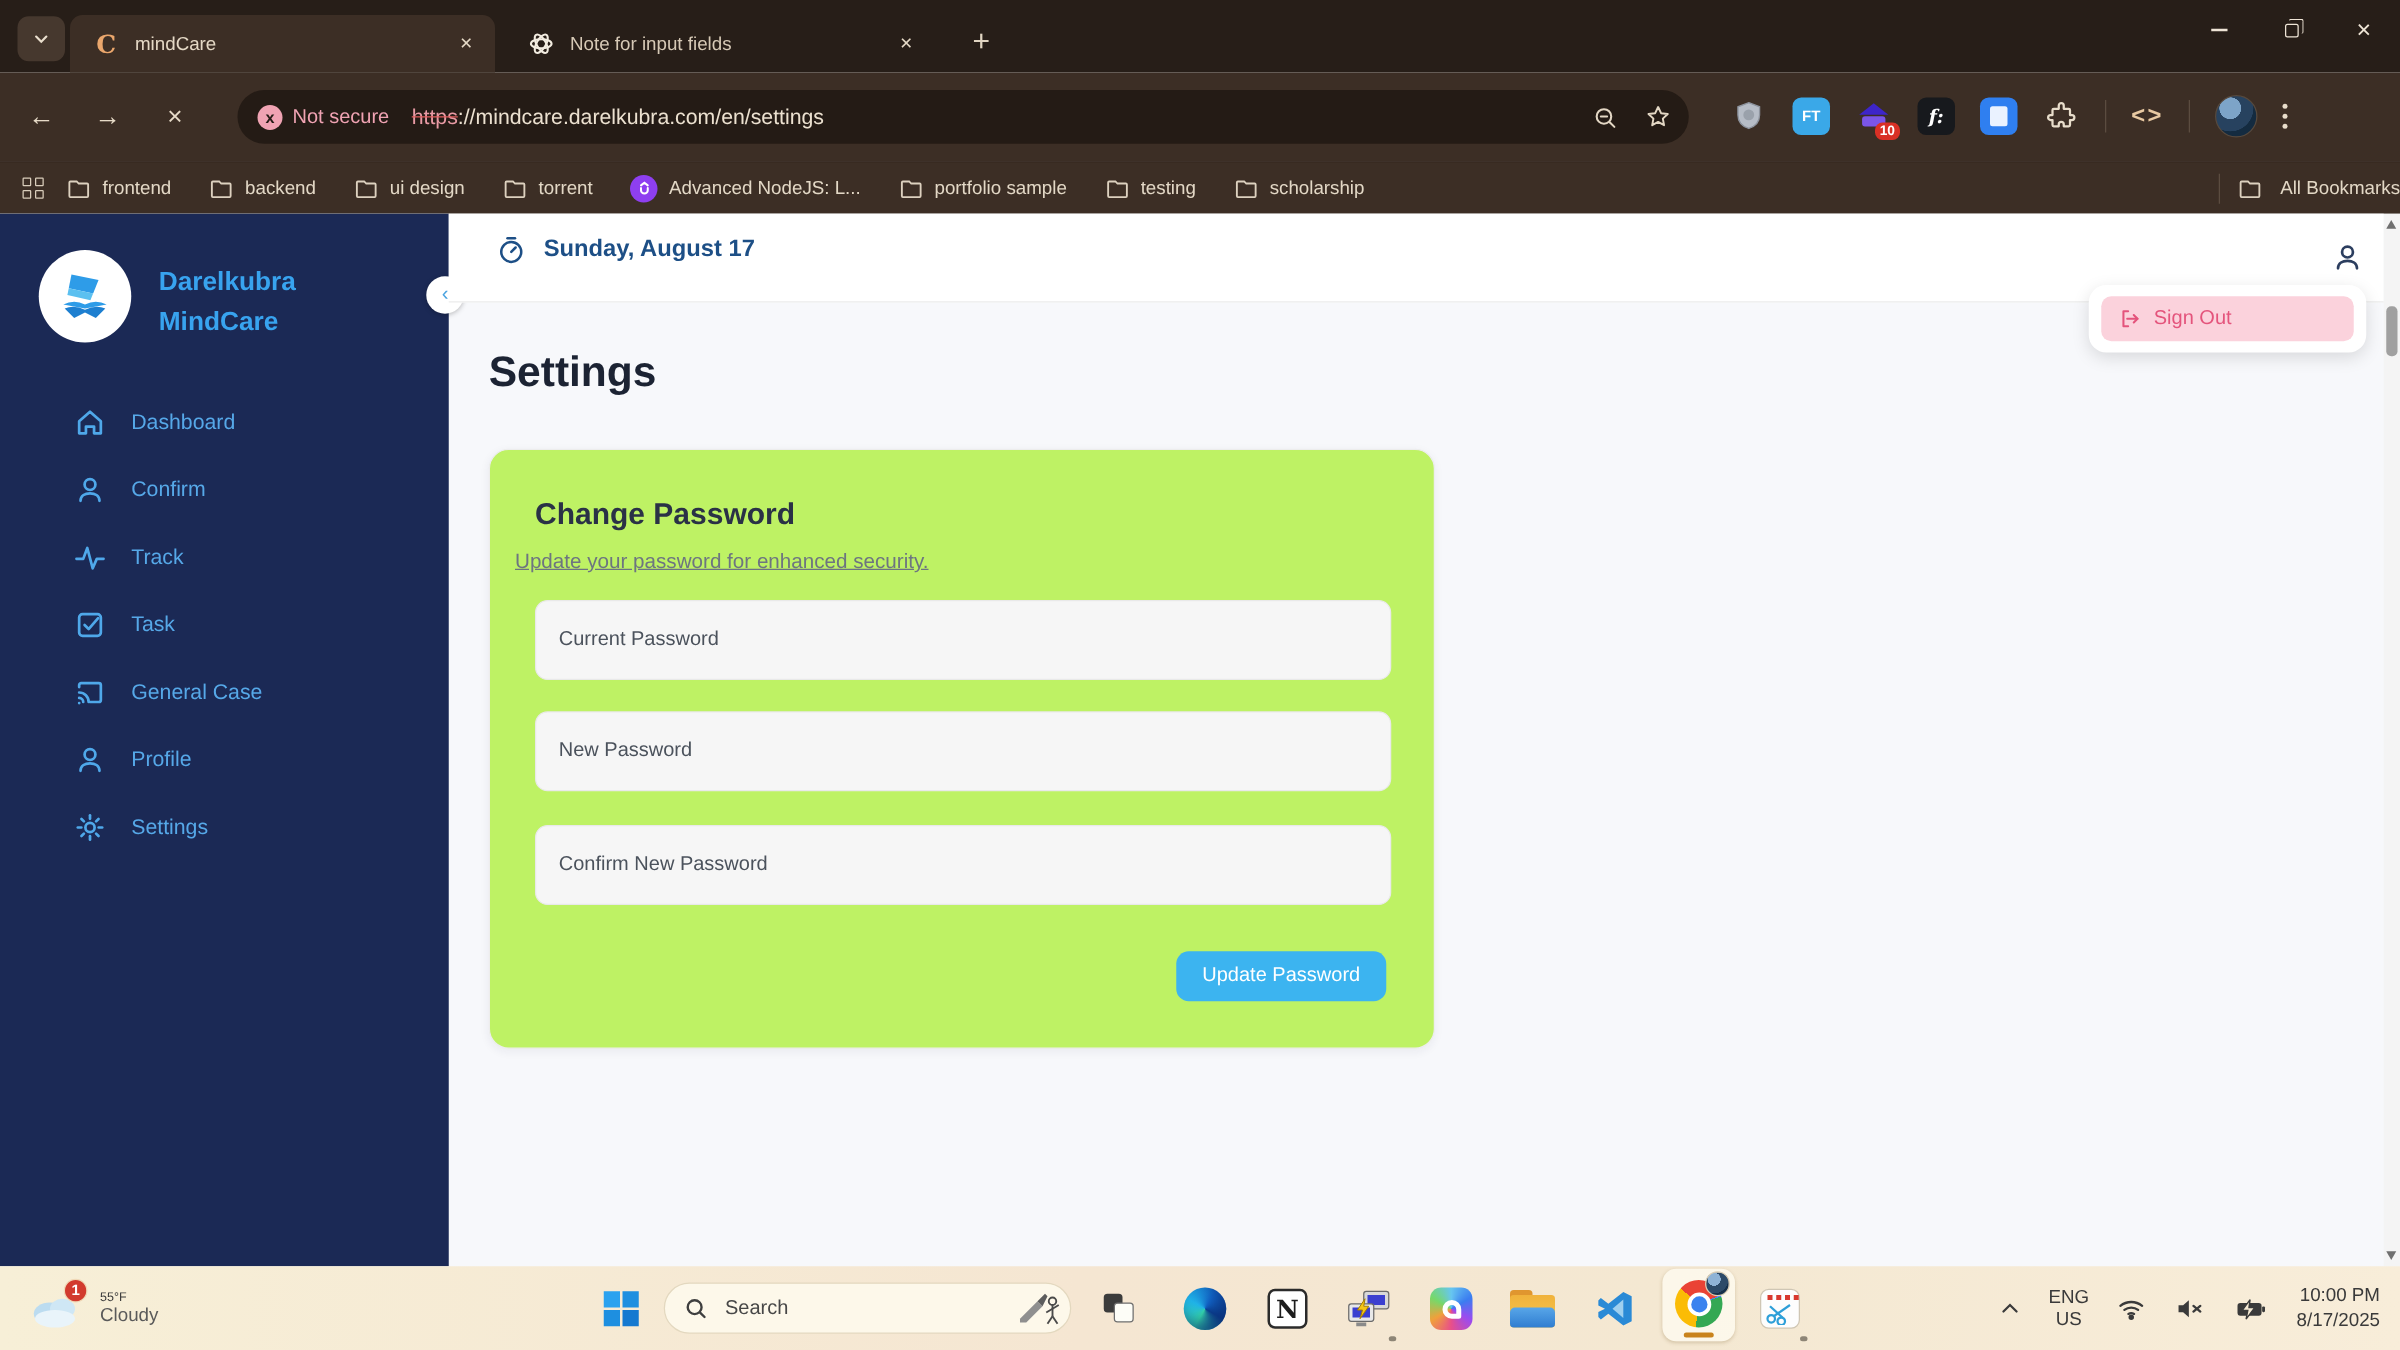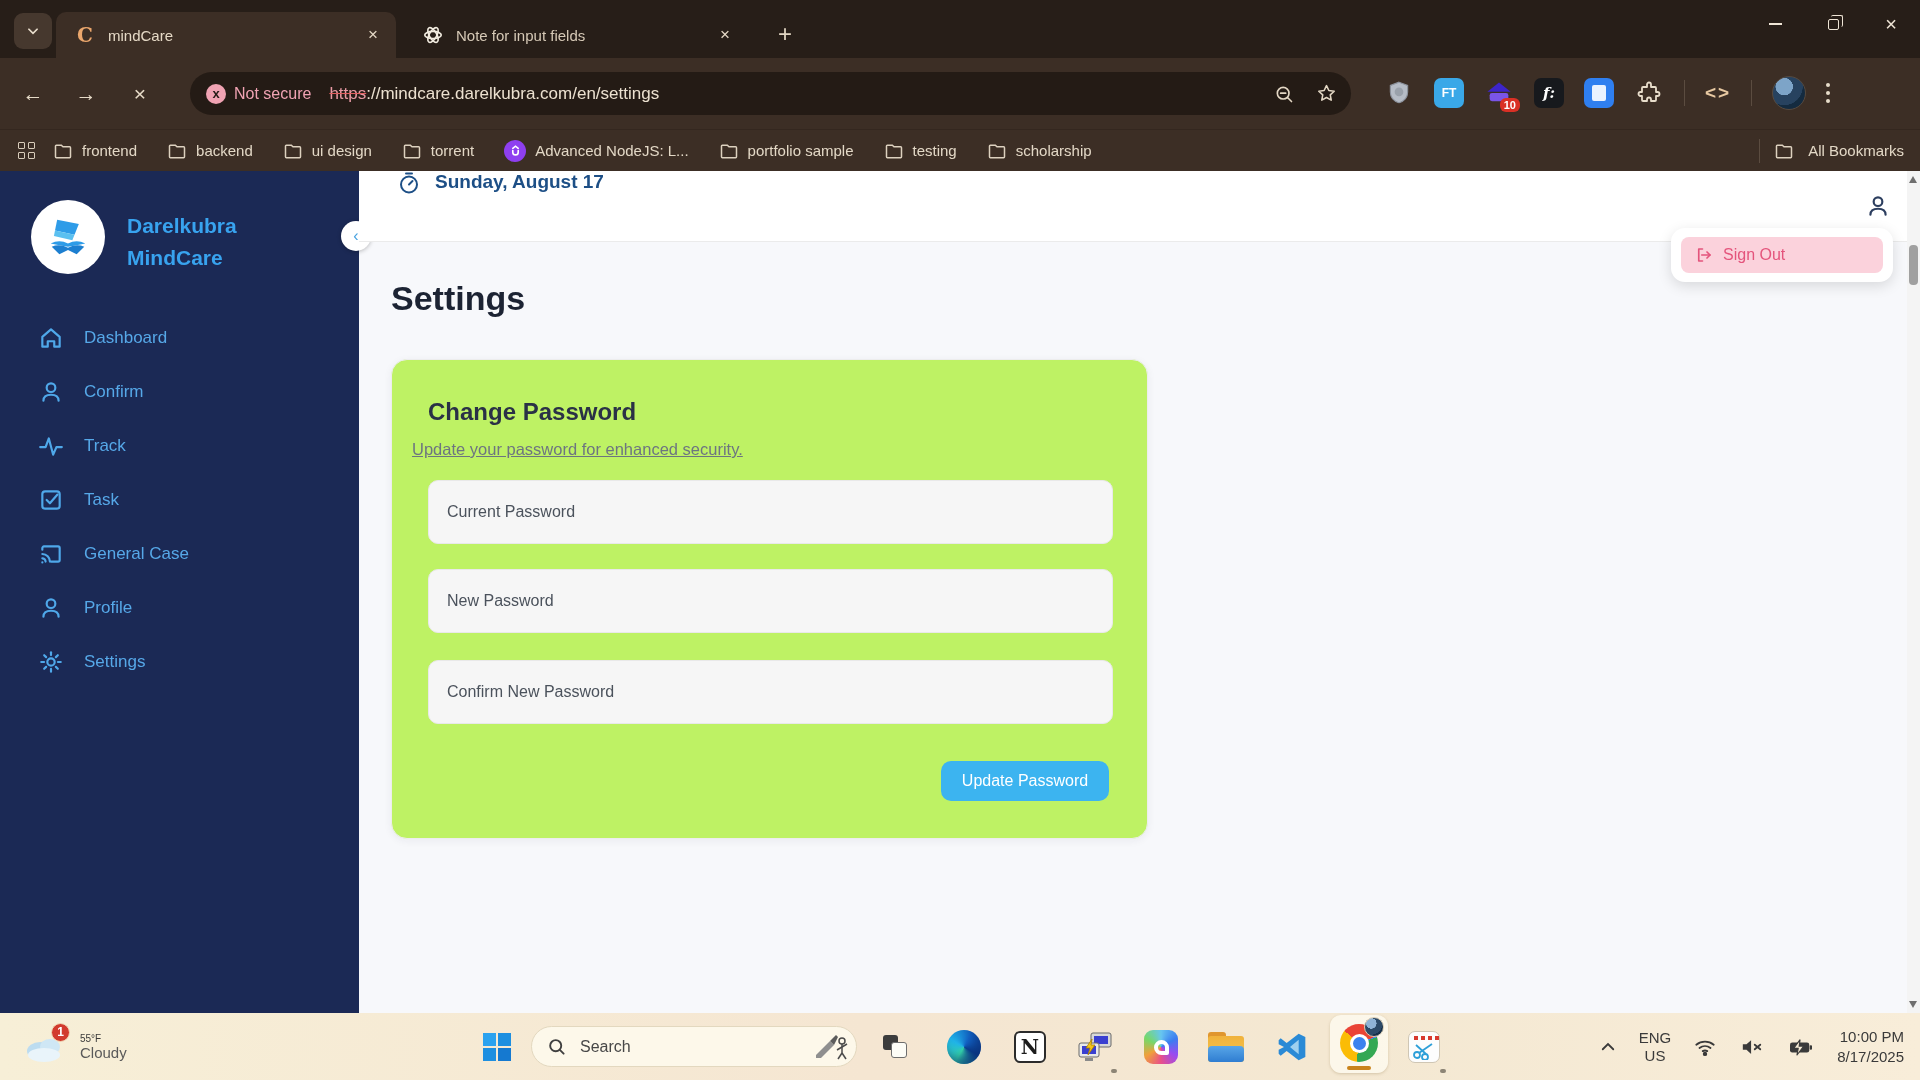--- a/index.html
+++ b/index.html
@@ -44,42 +44,42 @@
   .avatar { width:34px; height:34px; border-radius:50%; background:radial-gradient(circle at 35% 30%, #7da4c8 0 28%, #27425f 29% 60%, #142b40 61%), #1c3450; border:1px solid #57493d; }
   .dots-v { display:flex; flex-direction:column; gap:4px; align-items:center; }
   .dots-v i { width:4px; height:4px; border-radius:50%; background:#e8ddcb; }
 
   .bookmarks { position:absolute; left:0; top:129px; width:1920px; height:42px; background:#3c2e25; border-top:1px solid #34271f; display:flex; align-items:center; color:#e3d8c6; font-size:15px; }
   .apps-grid { margin:0 18px 0 18px; display:grid; grid-template-columns:7px 7px; grid-gap:3px; }
   .apps-grid i { width:7px; height:7px; border:1.5px solid #d9cdbb; border-radius:1px; }
   .bm { display:flex; align-items:center; gap:9px; margin-right:30px; }
   .bm svg { flex:none; }
   .udemy { width:22px; height:22px; border-radius:50%; background:#8e3ff0; display:flex; align-items:center; justify-content:center; }
-  .bm-right { margin-left:auto; display:flex; align-items:center; gap:14px; margin-right:16px; }
+  .bm-right { margin-left:auto; display:flex; align-items:center; gap:14px; }
   .bm-sep { width:1px; height:24px; background:#5b4c40; }
 
   
   .webpage { position:absolute; left:0; top:171px; width:1907px; height:842px; background:#f7f8fb; }
   .scroll-rail { position:absolute; right:0; top:171px; width:13px; height:842px; background:#f4f4f4; }
   .rail-arrow { position:absolute; left:2px; width:0; height:0; border-left:4.5px solid transparent; border-right:4.5px solid transparent; }
   .rail-up { top:5px; border-bottom:7px solid #6f6f6f; }
   .rail-down { bottom:5px; border-top:7px solid #6f6f6f; }
   .rail-thumb { position:absolute; left:2px; top:74px; width:9px; height:40px; border-radius:4px; background:#a0a0a0; }
 
   .sidebar { position:absolute; left:0; top:0; width:359px; height:842px; background:#1b2955; color:#56a8e8; }
   .brand { position:absolute; left:31px; top:29px; display:flex; align-items:flex-end; gap:22px; }
   .brand-logo { width:74px; height:74px; border-radius:50%; background:#fff; display:flex; align-items:center; justify-content:center; }
   .brand-text { font-size:21px; font-weight:700; color:#38a3ef; line-height:32px; }
   .collapse-btn { position:absolute; left:341px; top:50px; width:30px; height:30px; border-radius:50%; background:#fff; box-shadow:0 1px 4px rgba(0,0,0,.25); display:flex; align-items:center; justify-content:center; color:#4aa3e0; }
-  .nav-list { position:absolute; left:0; top:140px; width:100%; }
+  .nav-list { position:absolute; left:0; top:140px; width:100%;padding-left:21px; }
   .nav-item { height:54px; display:flex; align-items:center; padding-left:38px; gap:20px; font-size:17px; }
   .nav-item svg { flex:none; }
 
   .app-topbar { position:absolute; left:359px; top:0; width:1548px; height:71px; background:#ffffff; border-bottom:1px solid #ebebeb; }
-  .date-wrap { position:absolute; left:38px; top:0; height:57px; display:flex; align-items:flex-start; gap:14px; color:#1d4f86; font-weight:700; font-size:19px; }
+  .date-wrap { position:absolute; left:38px; top:0; height:57px; display:flex; align-items:center; gap:14px; color:#1d4f86; font-weight:700; font-size:19px; }
   .user-icon-btn { position:absolute; right:16px; top:22px; color:#2c3e5f; }
 
   .signout-pop { position:absolute; right:14px; top:57px; width:222px; height:54px; background:#fff; border-radius:14px; box-shadow:0 4px 14px rgba(0,0,0,.13); display:flex; align-items:center; justify-content:center; z-index:5; }
   .signout-btn { width:202px; height:36px; border-radius:8px; background:#fbd2dc; color:#e4547c; font-size:16px; display:flex; align-items:center; gap:10px; padding-left:14px; }
 
   .page-title { position:absolute; left:391px; top:108px; font-size:34px; font-weight:700; color:#1c2333; }
   .card { position:absolute; left:391px; top:188px; width:757px; height:480px; background:#bef264; border:1px solid #ededed; border-radius:16px; box-shadow:0 2px 8px rgba(30,40,60,.06); }
   .card-title { position:absolute; left:36px; top:38px; font-size:24px; font-weight:700; color:#2a3146; }
   .card-sub { position:absolute; left:20px; top:80px; font-size:16.5px; color:#6d7580;text-decoration:underline; }
   .pw-input { position:absolute; left:36px; width:685px; height:64px; border:1px solid #e9e9e9; border-radius:10px; background:#f6f6f6; font-size:16px; padding:0 18px; color:#3c424b; font-family:"Liberation Sans","DejaVu Sans",sans-serif; outline:none; }

